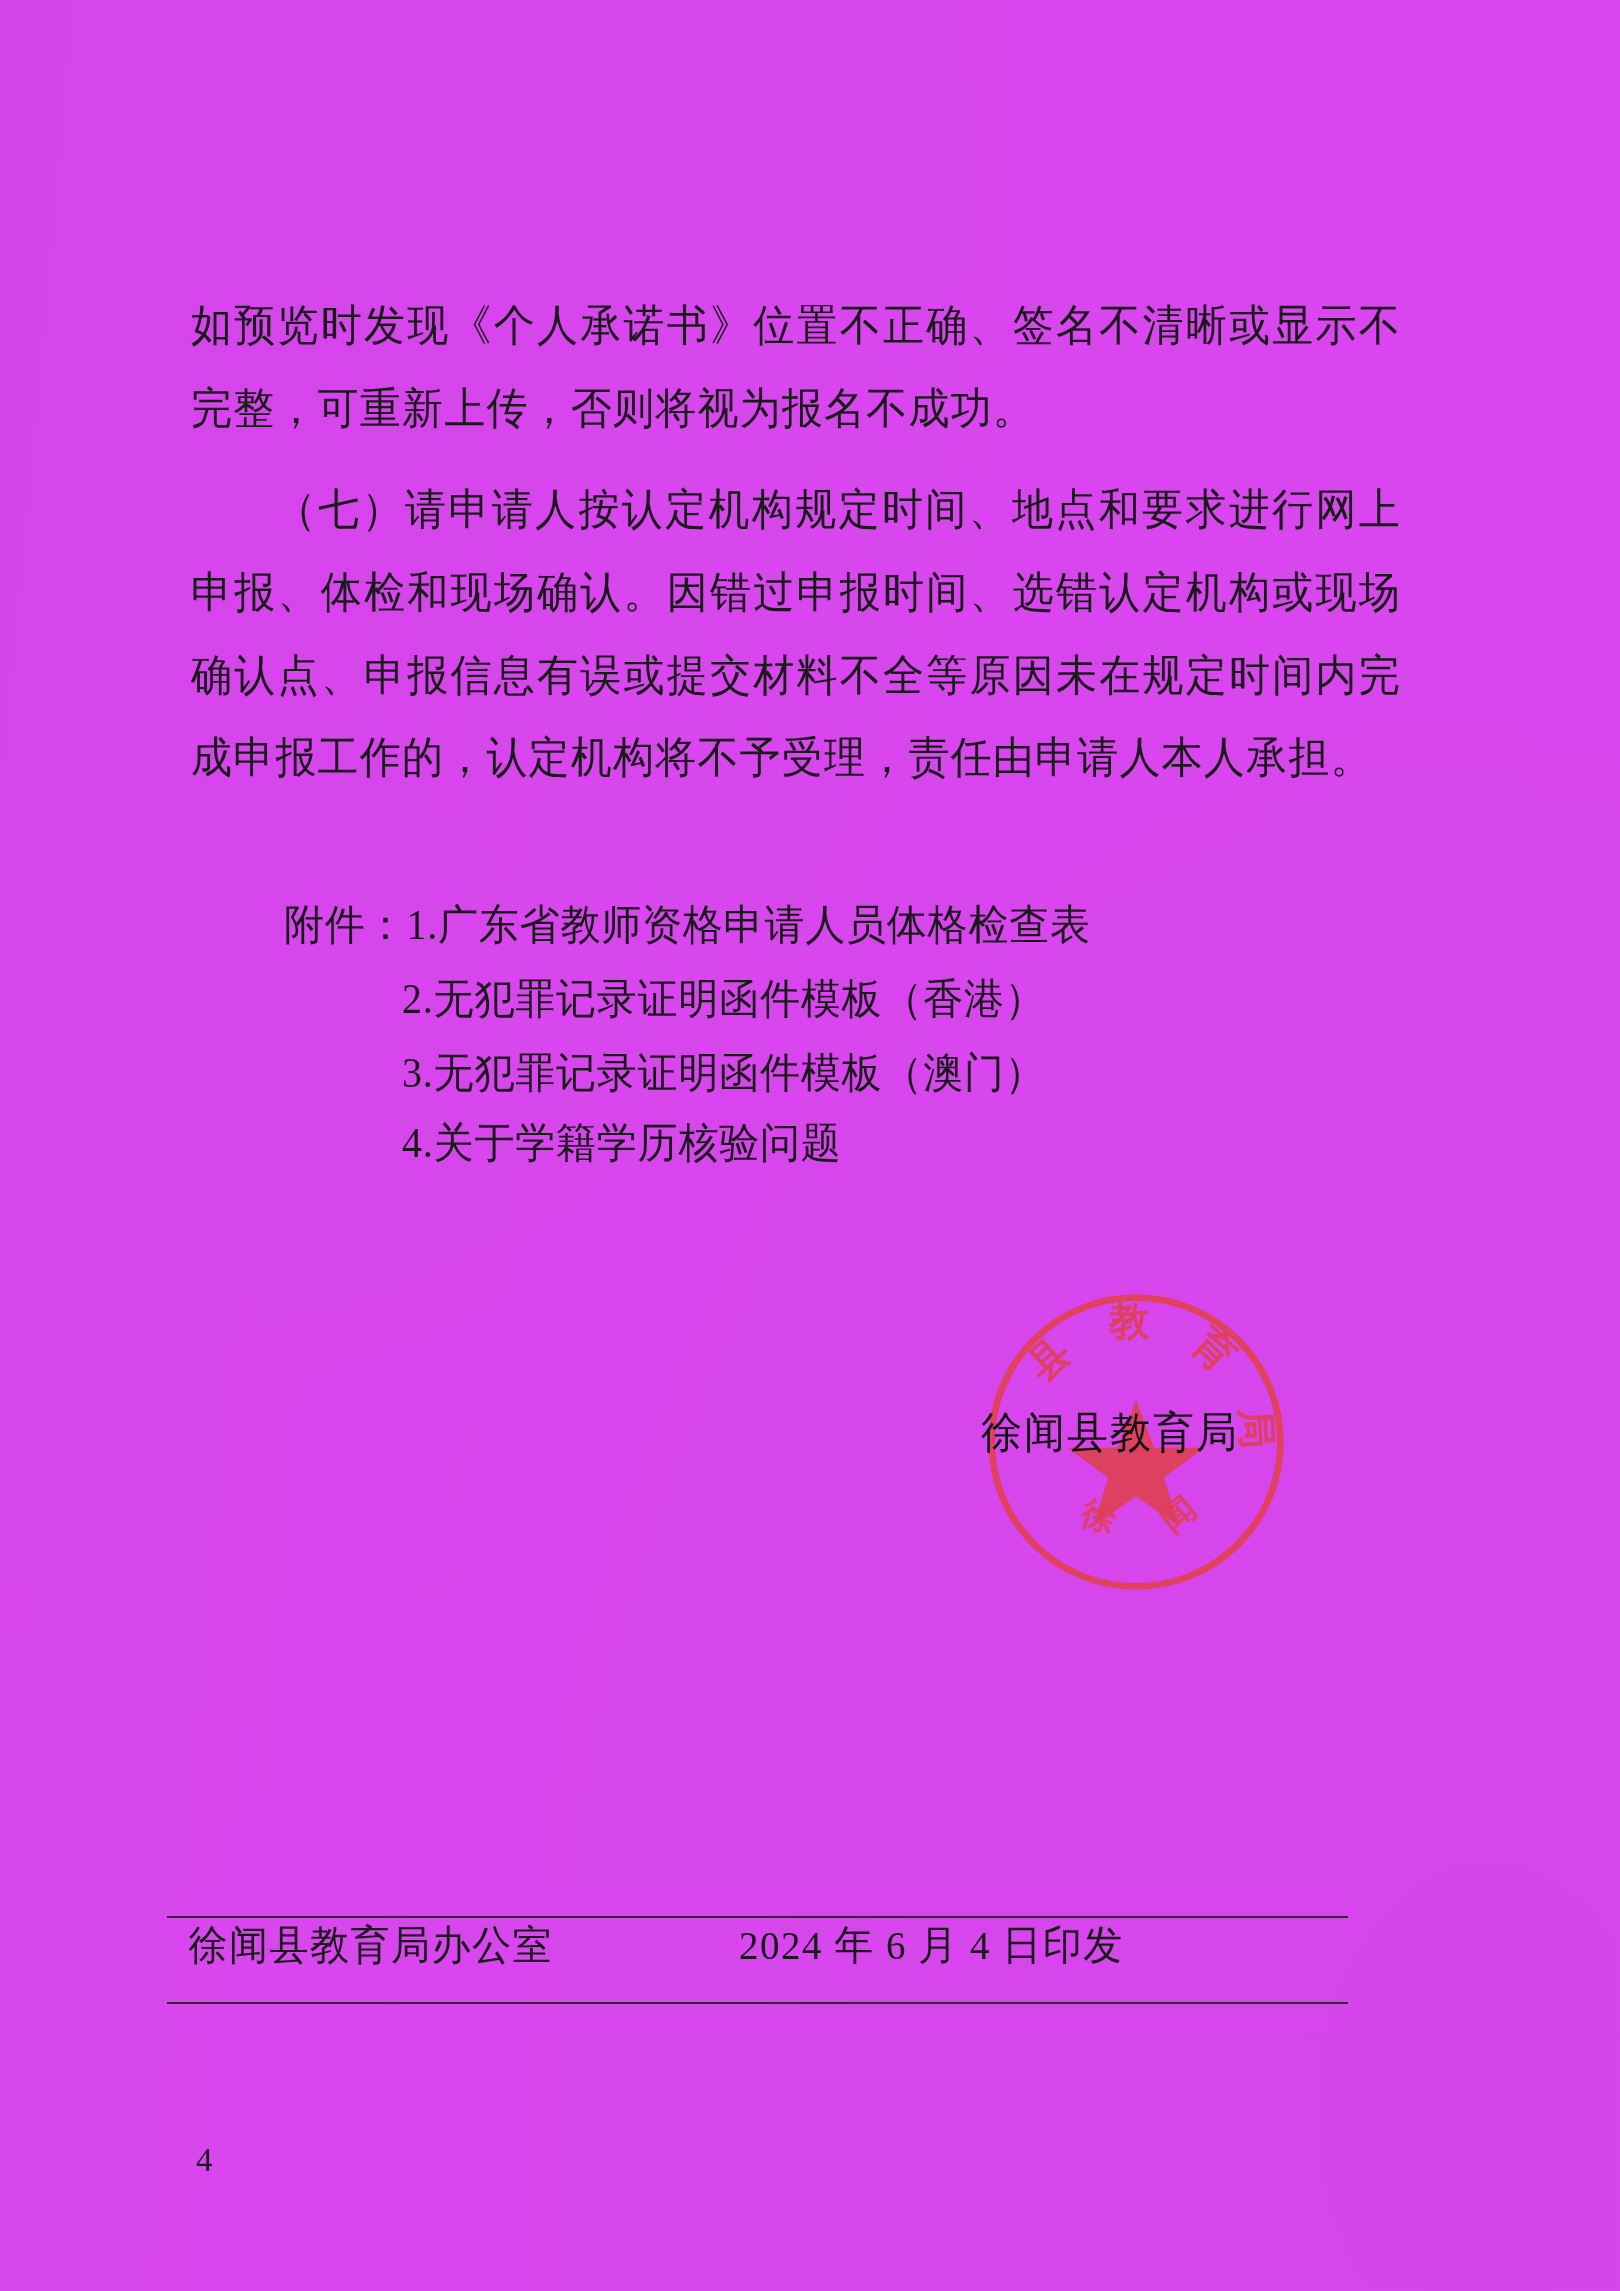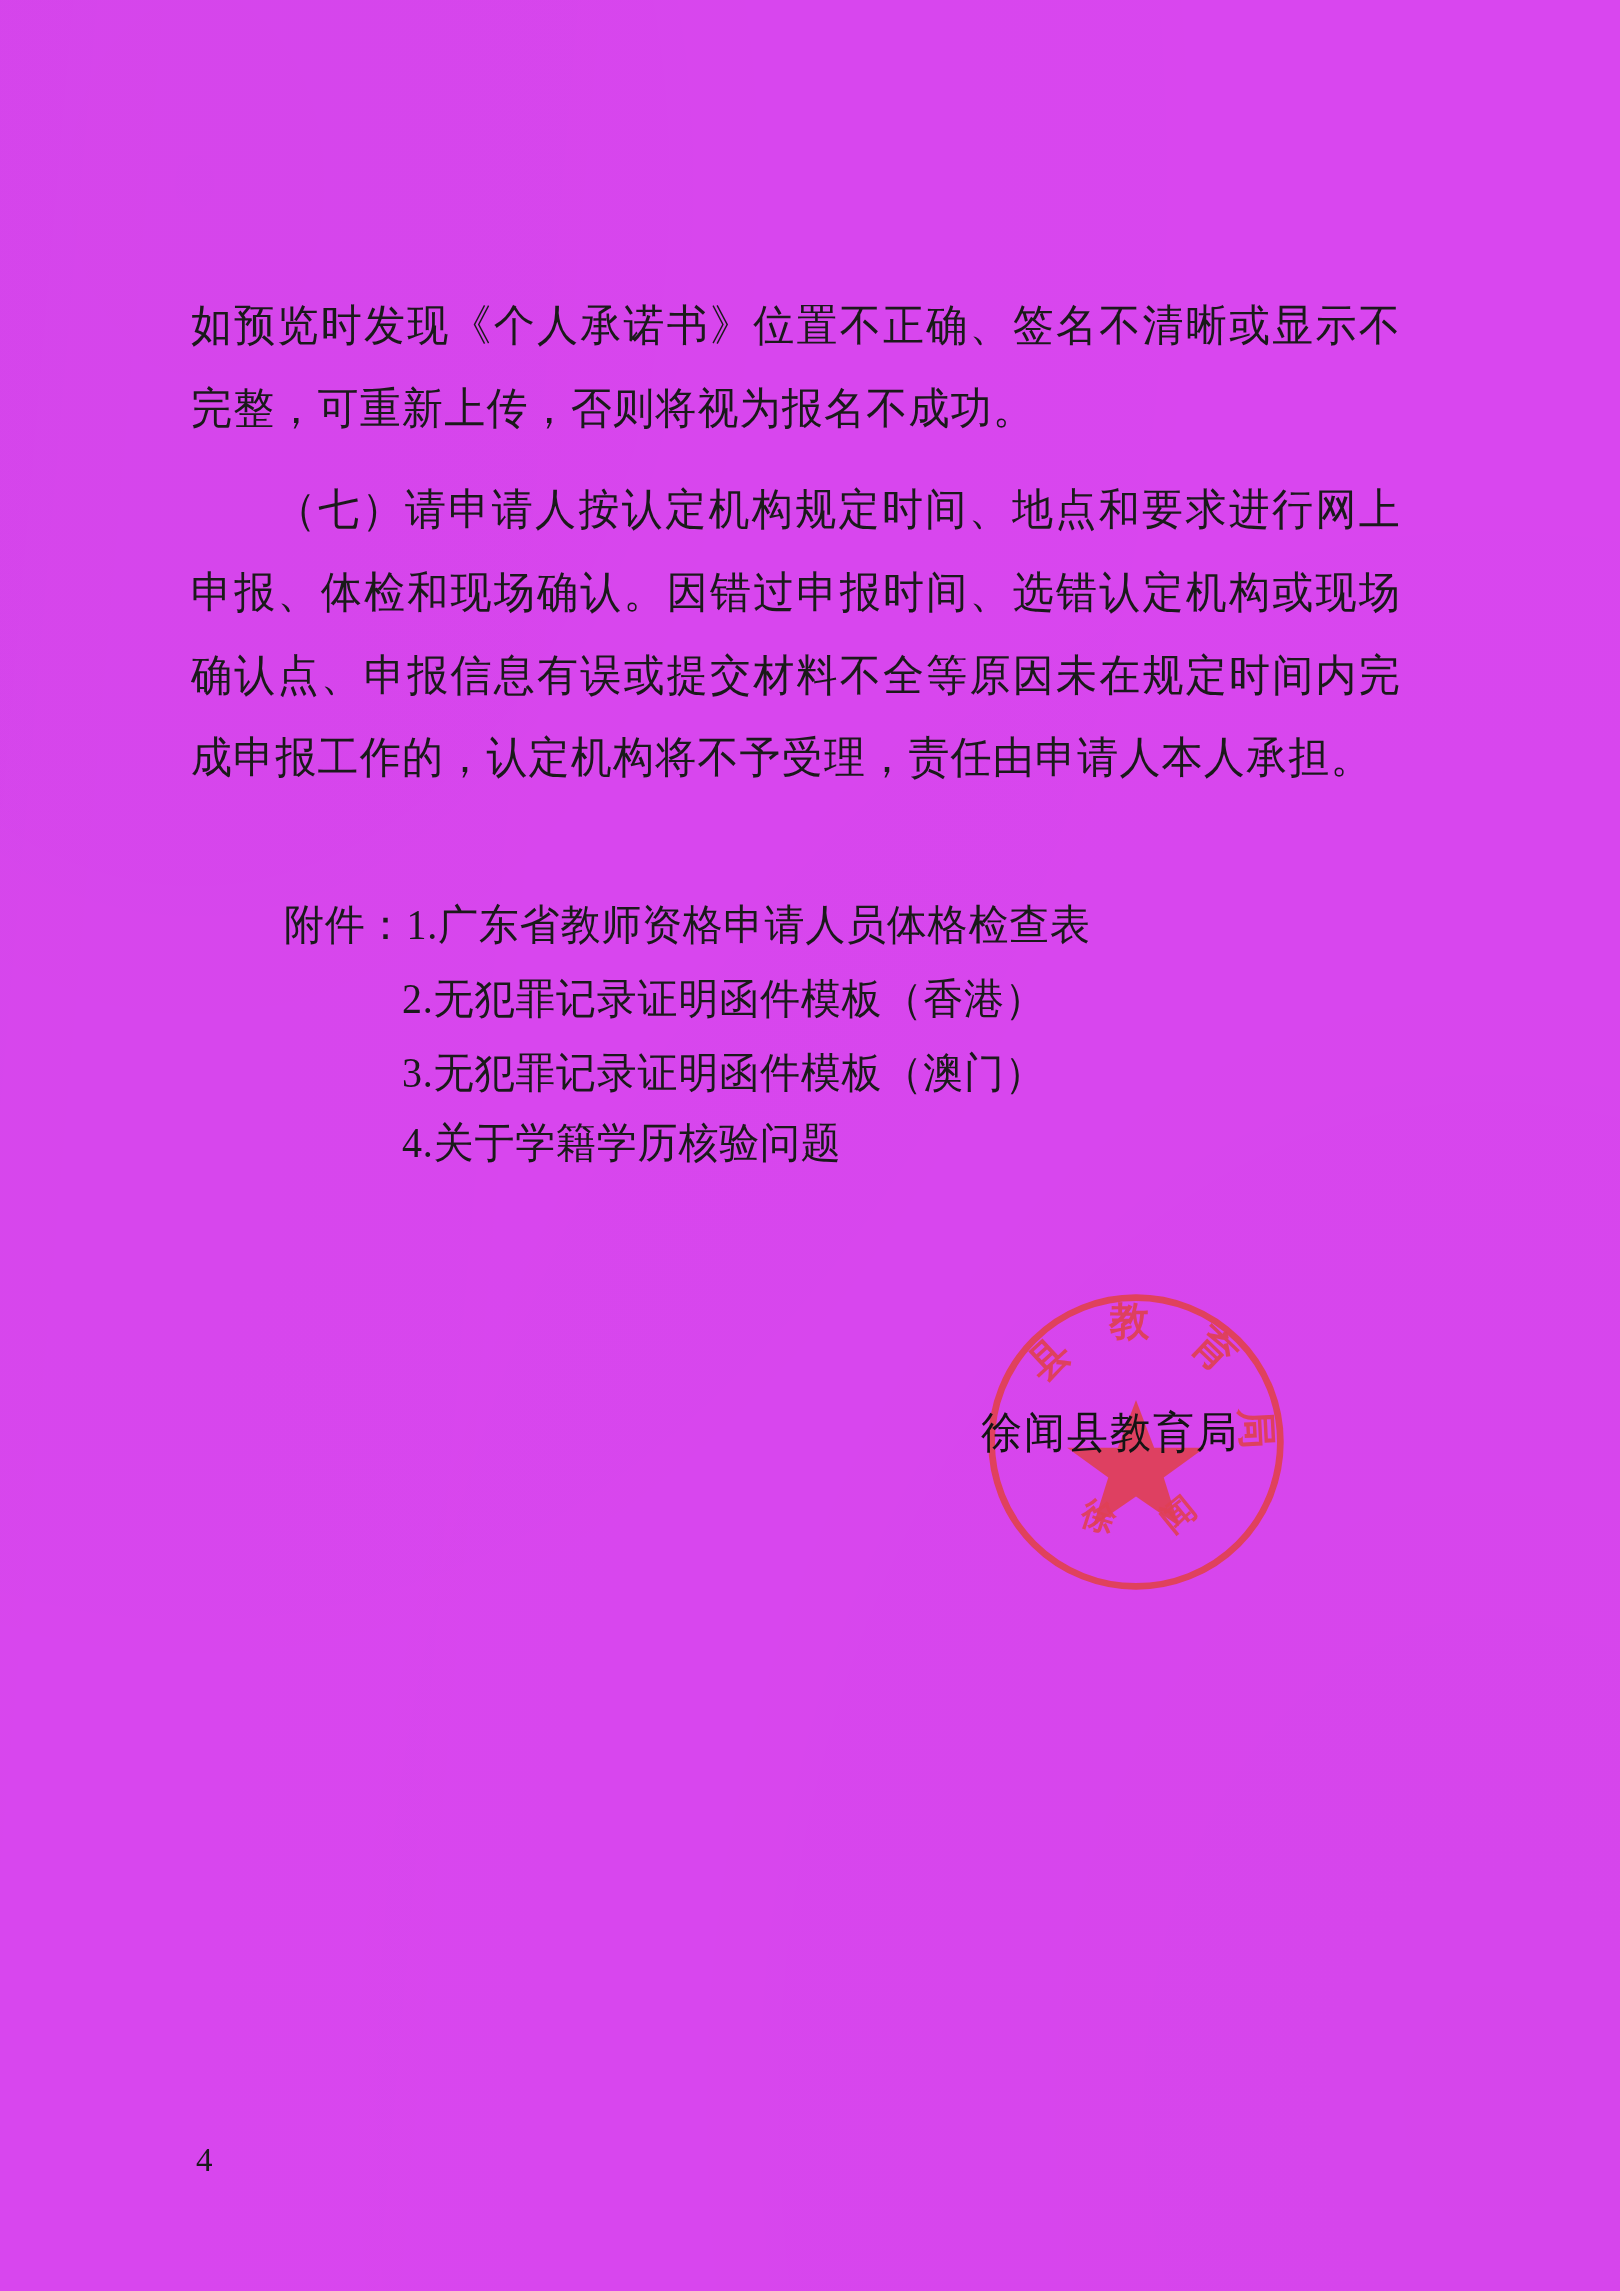--- a/index.html
+++ b/index.html
@@ -222,16 +222,24 @@
           <textPath href="#ringPathBottom" startOffset="30%">徐 闻</textPath>
         </text>
       </svg>
     </div>
   </div>
 
   <div class="sign-block">
     <div class="sign-line">徐闻县教育局</div>
   </div>
 
+  <div class="footer">
+    <div class="rule"></div>
+    <div class="footer-row">
+      <span class="footer-left">徐闻县教育局办公室</span>
+      <span class="footer-right">2024 年 6 月 4 日印发</span>
+    </div>
+    <div class="rule thin"></div>
+  </div>
 
   <div class="page-number">4</div>
 </div>
 
 
 </body></html>

